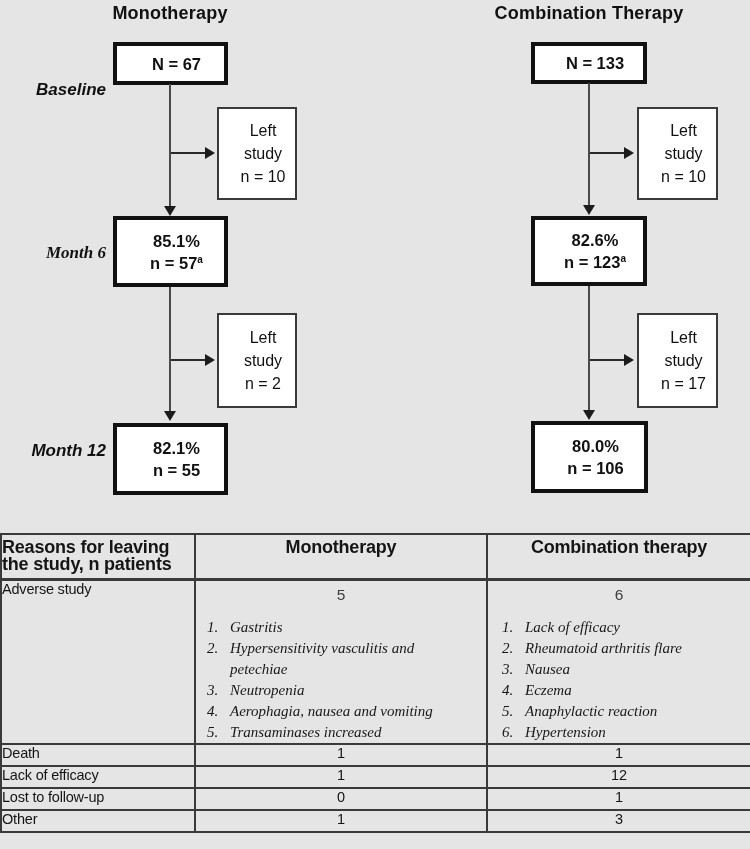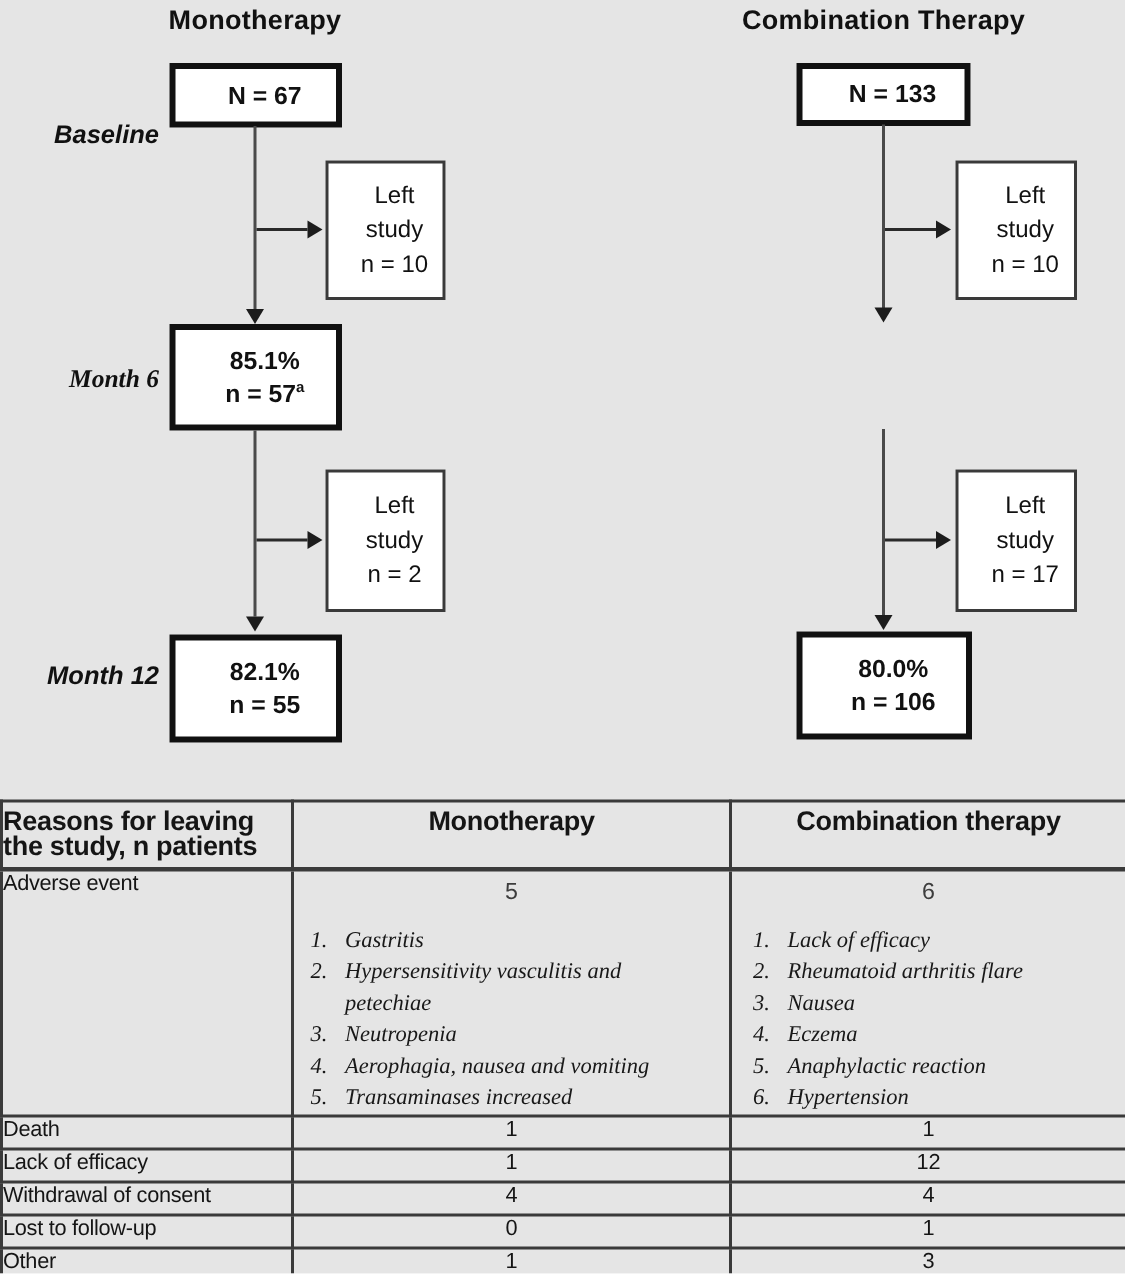--- a/index.html
+++ b/index.html
@@ -93,20 +93,24 @@
   <div class="arr-down" style="left:583px;top:205px;"></div>
   <div class="hline" style="left:590px;top:152px;width:34px;"></div>
   <div class="arr-right" style="left:624px;top:147px;"></div>
 
   <div class="box box-thin" style="left:637px;top:107px;width:81px;height:93px;">
     <span>Left</span>
     <span>study</span>
     <span>n = 10</span>
   </div>
 
+  <div class="box box-thick" style="left:531px;top:216px;width:116px;height:70px;">
+    <span>82.6%</span>
+    <span><span>n = 123</span><sup>a</sup></span>
+  </div>
 
   <div class="vline" style="left:588px;top:286px;height:124px;"></div>
   <div class="arr-down" style="left:583px;top:410px;"></div>
   <div class="hline" style="left:590px;top:359px;width:34px;"></div>
   <div class="arr-right" style="left:624px;top:354px;"></div>
 
   <div class="box box-thin" style="left:637px;top:313px;width:81px;height:95px;">
     <span>Left</span>
     <span>study</span>
     <span>n = 17</span>
@@ -126,21 +130,21 @@
     <tbody>
         <tr class="hdr" style="height:45px;">
       <th class="h-left">
         <div>Reasons for leaving</div>
         <div>the study, n patients</div>
       </th>
       <th class="h-center">Monotherapy</th>
       <th class="h-center">Combination therapy</th>
     </tr>
     <tr style="height:157px;">
-      <td class="lbl">Adverse event</td>
+      <td class="lbl">Adverse study</td>
       <td>
         <div class="ae-count">5</div>
         <ol class="ae-list ae-mono">
           <li>Gastritis</li>
           <li>Hypersensitivity vasculitis and petechiae</li>
           <li>Neutropenia</li>
           <li>Aerophagia, nausea and vomiting</li>
           <li>Transaminases increased</li>
         </ol>
       </td>
@@ -160,25 +164,20 @@
       <td class="lbl">Death</td>
       <td class="num">1</td>
       <td class="num">1</td>
     </tr>
     <tr style="height:22px;">
       <td class="lbl">Lack of efficacy</td>
       <td class="num">1</td>
       <td class="num">12</td>
     </tr>
     <tr style="height:22px;">
-      <td class="lbl">Withdrawal of consent</td>
-      <td class="num">4</td>
-      <td class="num">4</td>
-    </tr>
-    <tr style="height:22px;">
       <td class="lbl">Lost to follow-up</td>
       <td class="num">0</td>
       <td class="num">1</td>
     </tr>
     <tr style="height:22px;">
       <td class="lbl">Other</td>
       <td class="num">1</td>
       <td class="num">3</td>
     </tr>
   </tbody>

